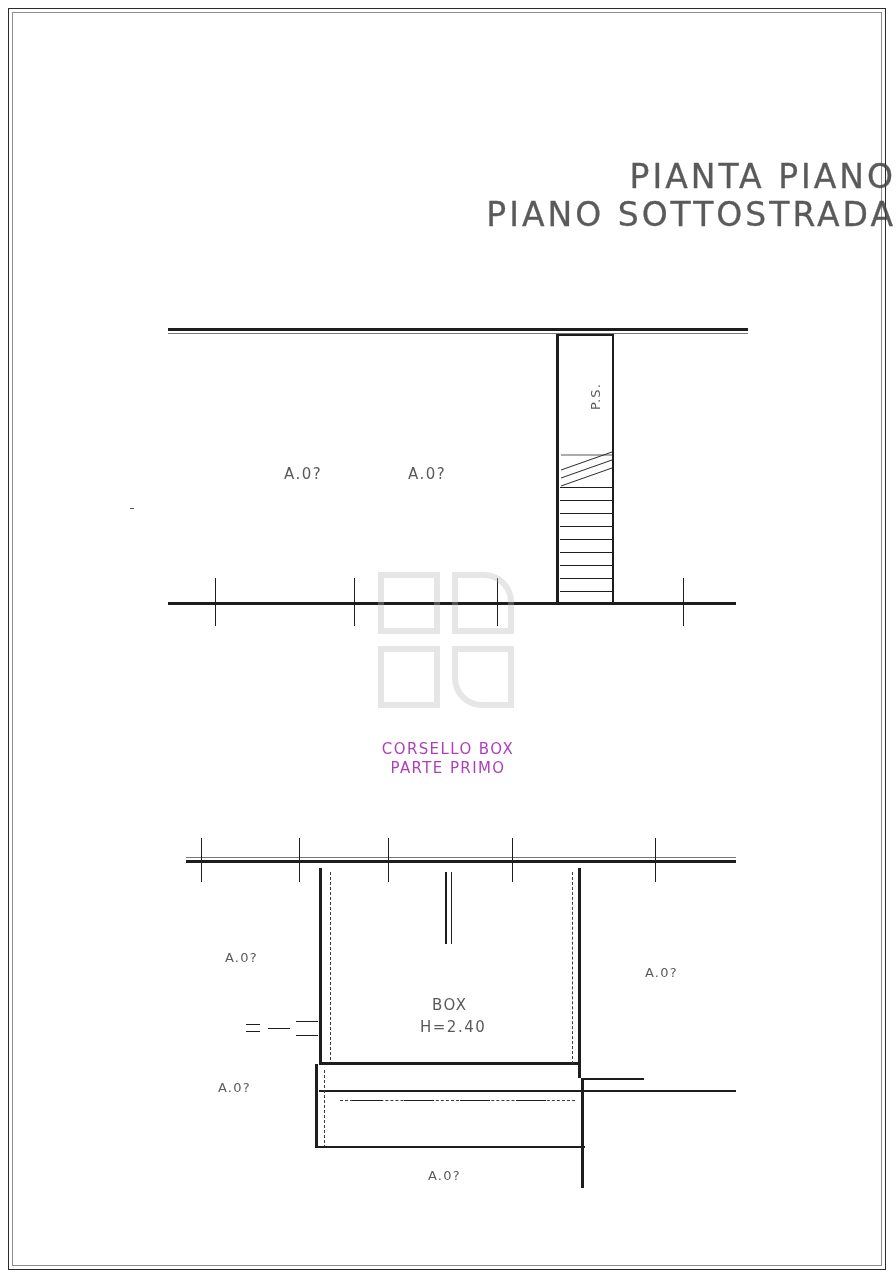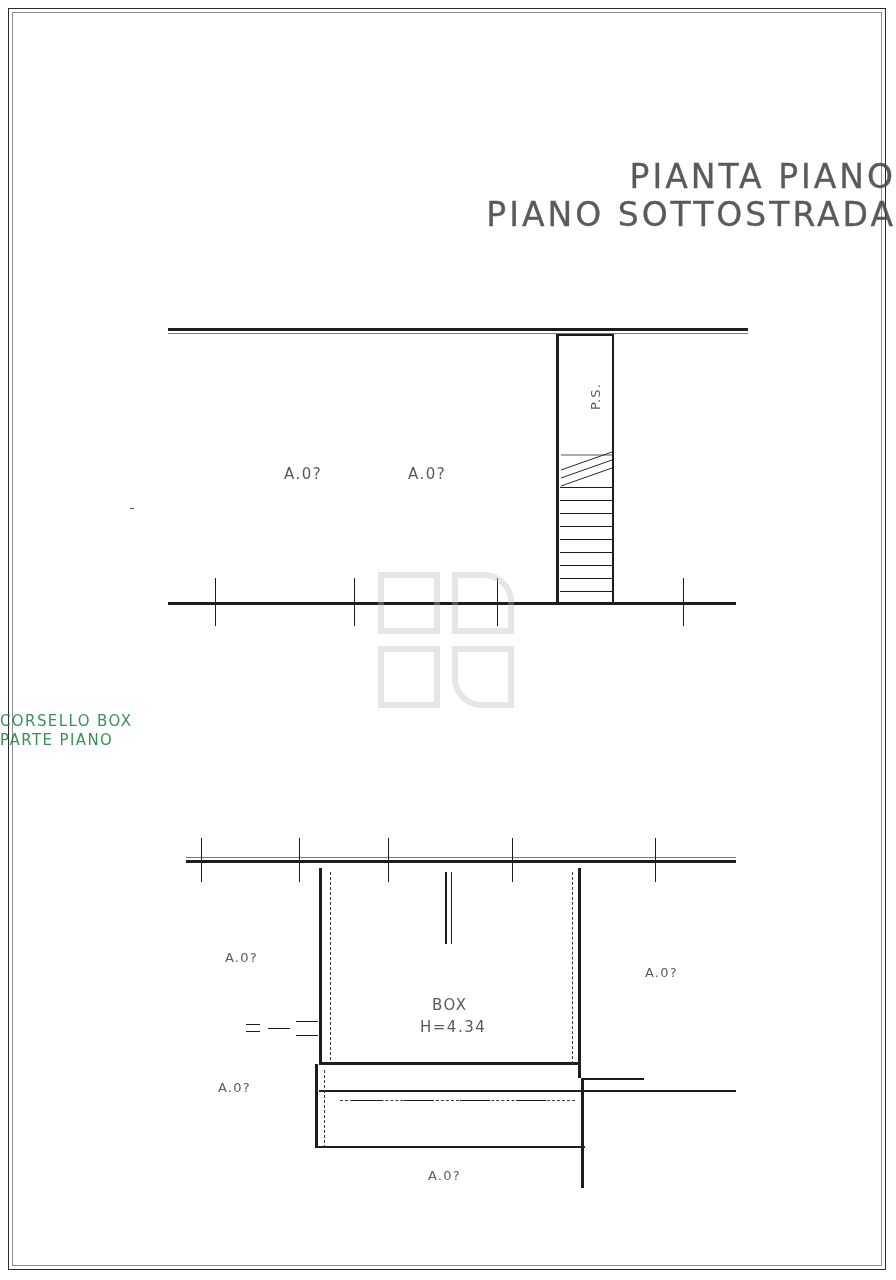--- a/index.html
+++ b/index.html
@@ -101,28 +101,29 @@
     opacity: .35;
   }
   .wm-box {
     position: absolute;
     border: 6px solid #b9b9b9;
     box-sizing: border-box;
   }
 
   .caption {
     position: absolute;
-    text-align: left;
+    text-align: center;
     font-family: "DejaVu Sans", sans-serif;
     font-size: 15px;
     letter-spacing: 1.4px;
-    color: #15803d;
+    color: #a21caf;
     opacity: .85;
     line-height: 19px;
     white-space: nowrap;
+    margin-top: 28px;
   }
 
   svg.overlay {
     position: absolute;
     left: 0;
     top: 0;
     width: 896px;
     height: 1280px;
     pointer-events: none;
   }
@@ -183,21 +184,21 @@
 
   <div class="watermark">
     <div class="wm-box" style="left:0; top:0; width:62px; height:62px;"></div>
     <div class="wm-box" style="left:74px; top:0; width:62px; height:62px; border-radius:0 30px 0 0;"></div>
     <div class="wm-box" style="left:0; top:74px; width:62px; height:62px;"></div>
     <div class="wm-box" style="left:74px; top:74px; width:62px; height:62px; border-radius:0 0 0 30px;"></div>
   </div>
 
   <div class="caption" style="left:0; top:712px; width:896px;">
     <div>CORSELLO BOX</div>
-    <div>PARTE PIANO</div>
+    <div>PARTE PRIMO</div>
   </div>
 
   <div class="ln" style="left:186px; top:860px; width:550px; height:3px;"></div>
   <div class="ln light" style="left:186px; top:857px; width:550px; height:1px;"></div>
 
   <div class="ln" style="left:201px; top:838px; width:1px; height:44px;"></div>
   <div class="ln" style="left:299px; top:838px; width:1px; height:44px;"></div>
   <div class="ln" style="left:388px; top:838px; width:1px; height:44px;"></div>
   <div class="ln" style="left:512px; top:838px; width:1px; height:44px;"></div>
   <div class="ln" style="left:655px; top:838px; width:1px; height:44px;"></div>
@@ -228,20 +229,20 @@
 
   <div class="dash-h" style="left:340px; top:1100px; width:235px;"></div>
   <div class="ln" style="left:352px; top:1100px; width:30px; height:1px;"></div>
   <div class="ln" style="left:404px; top:1100px; width:30px; height:1px;"></div>
   <div class="ln" style="left:460px; top:1100px; width:30px; height:1px;"></div>
   <div class="ln" style="left:516px; top:1100px; width:30px; height:1px;"></div>
 
   <div class="ln" style="left:315px; top:1146px; width:270px; height:2px;"></div>
 
   <div class="lbl mid" style="left:432px; top:996px;">BOX</div>
-  <div class="lbl mid" style="left:420px; top:1018px;">H=4.34</div>
+  <div class="lbl mid" style="left:420px; top:1018px;">H=2.40</div>
 
   <div class="lbl" style="left:225px; top:950px;">A.0?</div>
   <div class="lbl" style="left:218px; top:1080px;">A.0?</div>
   <div class="lbl" style="left:645px; top:965px;">A.0?</div>
   <div class="lbl" style="left:428px; top:1168px;">A.0?</div>
 
 </div>
 
 </body></html>

